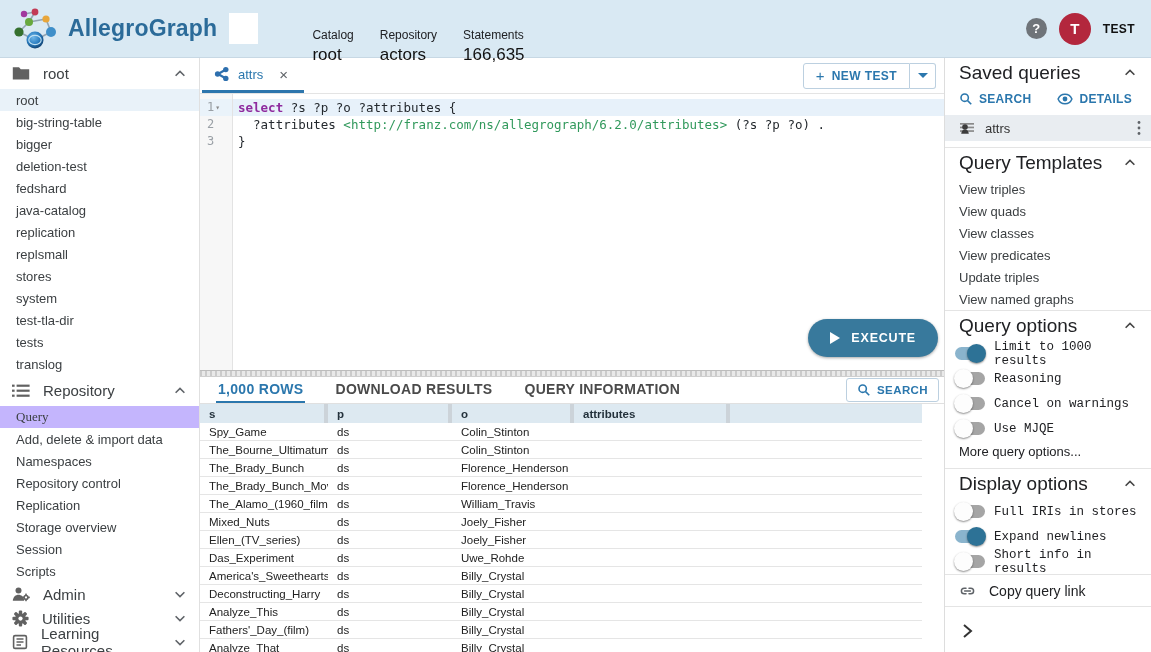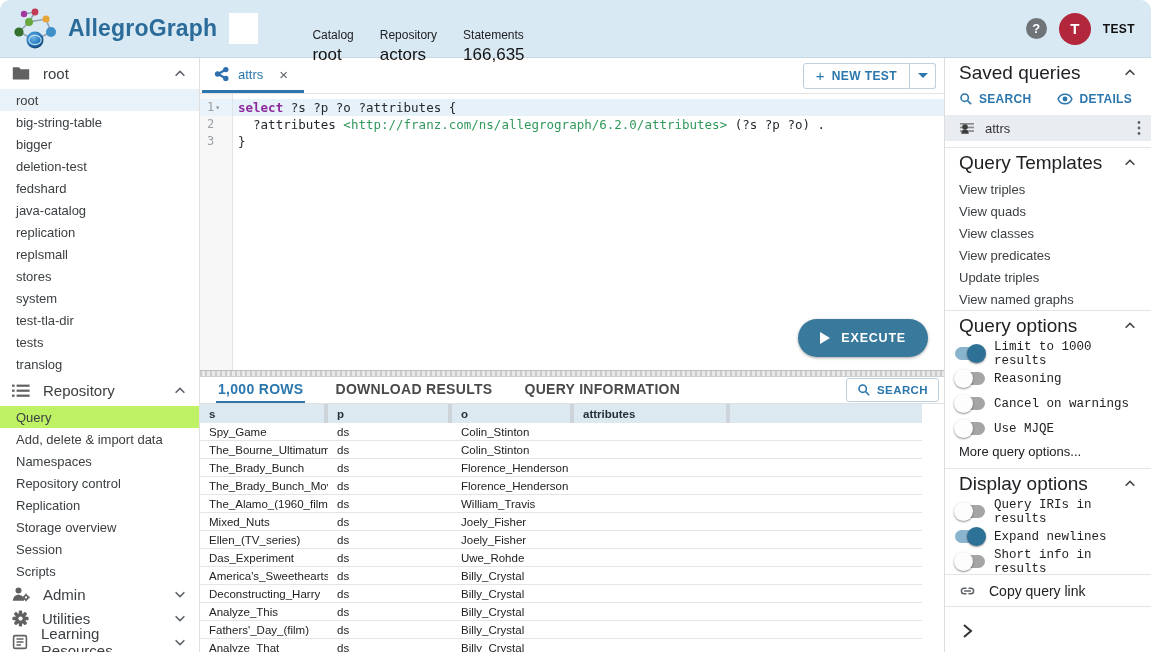--- a/index.html
+++ b/index.html
@@ -1,17 +1,17 @@
 <!DOCTYPE html>
 <html><head>
 <meta charset="utf-8">
 <style>
   html,body{margin:0;padding:0;background:#fff;}
   .app{position:relative;width:1151px;height:652px;overflow:hidden;background:#fff;
-       font-family:"Liberation Sans",sans-serif;color:#202124;display:flex;flex-direction:column;border-radius:10px;}
+       font-family:"Liberation Sans",sans-serif;color:#202124;display:flex;flex-direction:column;}
   svg{display:block;}
 
   
   .topbar{height:58px;min-height:58px;background:#d9e9f3;border-bottom:1px solid #c7d8e4;
           display:flex;align-items:center;padding-left:13px;box-sizing:border-box;}
   .logo-wrap{display:flex;align-items:center;gap:9px;cursor:pointer;}
   .logo-text{font-size:23px;font-weight:bold;color:#2b6b99;letter-spacing:.2px;}
   .logo-badge{width:29px;height:31px;background:#fff;margin-left:3px;}
   .stats{display:flex;gap:26px;margin-left:54px;}
   .stat{display:flex;flex-direction:column;margin-top:35px;}
@@ -32,21 +32,21 @@
   .right-sidebar{width:206px;min-width:206px;background:#fff;display:flex;flex-direction:column;overflow:hidden;}
 
   
   .side-header{display:flex;align-items:center;height:31px;min-height:31px;padding:0 12px;gap:13px;
                font-size:15px;color:#3c4043;cursor:pointer;}
   .side-header.sub{height:24px;min-height:24px;}
   .sh-label{flex:1;}
   .nav-item{height:22px;min-height:22px;display:flex;align-items:center;padding:0 16px;font-size:13px;
             color:#3c4043;cursor:pointer;white-space:nowrap;}
   .nav-item.sel-blue{background:#e9f2f9;}
-  .nav-item.sel-gray{background:#bef264;}
+  .nav-item.sel-gray{background:#c4b5fd;font-family:Liberation Serif, serif;}
 
   
   .tabbar{height:36px;min-height:36px;border-bottom:1px solid #e4e4e4;display:flex;align-items:center;
           justify-content:space-between;box-sizing:border-box;}
   .qtab{display:flex;align-items:center;gap:8px;height:100%;padding:0 16px 0 12px;margin-left:2px;
         border-bottom:3px solid #2d76ad;box-sizing:border-box;color:#2b77ad;font-size:13px;cursor:pointer;}
   .close-x{color:#5f6368;font-size:15px;margin-left:8px;line-height:1;}
   .nq-group{display:flex;margin-right:8px;}
   .nq-main{display:flex;align-items:center;gap:7px;border:1px solid #bcd0e0;background:#fff;color:#2b77ad;
            font-family:"Liberation Sans",sans-serif;font-weight:bold;font-size:12px;letter-spacing:.4px;
@@ -63,21 +63,21 @@
   .gutter{width:33px;min-width:33px;background:#f7f7f7;border-right:1px solid #e3e3e3;padding-top:5px;
           box-sizing:border-box;color:#9aa0a6;}
   .gl{height:17px;display:flex;align-items:center;padding-left:7px;gap:1px;font-size:12px;}
   .gl.active{background:#eaf3fa;}
   .fold-caret{font-size:8px;color:#8a8a8a;}
   .codecol{flex:1;padding-top:5px;}
   .cl{height:17px;padding-left:5px;white-space:pre;color:#24292e;}
   .cl.active{background:#e7f1fa;}
   .cm-kw{color:#8e2a9e;font-weight:bold;}
   .cm-uri{color:#31995c;}
-  .execute-btn{position:absolute;right:16px;bottom:13px;display:flex;align-items:center;gap:11px;
+  .execute-btn{position:absolute;right:6px;bottom:13px;display:flex;align-items:center;gap:11px;
                background:#38799c;color:#fff;border:none;border-radius:20px;padding:0 22px;height:38px;
                font-family:"Liberation Sans",sans-serif;font-size:12.5px;font-weight:bold;letter-spacing:.8px;
                box-shadow:0 1px 3px rgba(0,0,0,.35);cursor:pointer;}
   .play-tri{width:0;height:0;border-left:10px solid #fff;border-top:6px solid transparent;border-bottom:6px solid transparent;}
 
   
   .splitter{height:7px;min-height:7px;background:repeating-linear-gradient(90deg,#cbcbcb 0 2px,#e9e9e9 2px 5px);
             border-top:1px solid #bdbdbd;border-bottom:1px solid #cfcfcf;box-sizing:border-box;cursor:row-resize;}
 
   
@@ -614,21 +614,21 @@
           <svg width="14" height="14" viewBox="0 0 16 16">
               <path d="M3 10 L8 5 L13 10" fill="none" stroke="#444" stroke-width="1.8"></path>
             </svg>
         </span>
       </div>
       <div id="dopts">
           <div class="tgl-row">
             <span class="tgl">
               <span class="knob"></span>
             </span>
-            <span class="tgl-label">Query IRIs in results</span>
+            <span class="tgl-label">Full IRIs in stores</span>
           </div>
           <div class="tgl-row">
             <span class="tgl on">
               <span class="knob"></span>
             </span>
             <span class="tgl-label">Expand newlines</span>
           </div>
           <div class="tgl-row">
             <span class="tgl">
               <span class="knob"></span>

